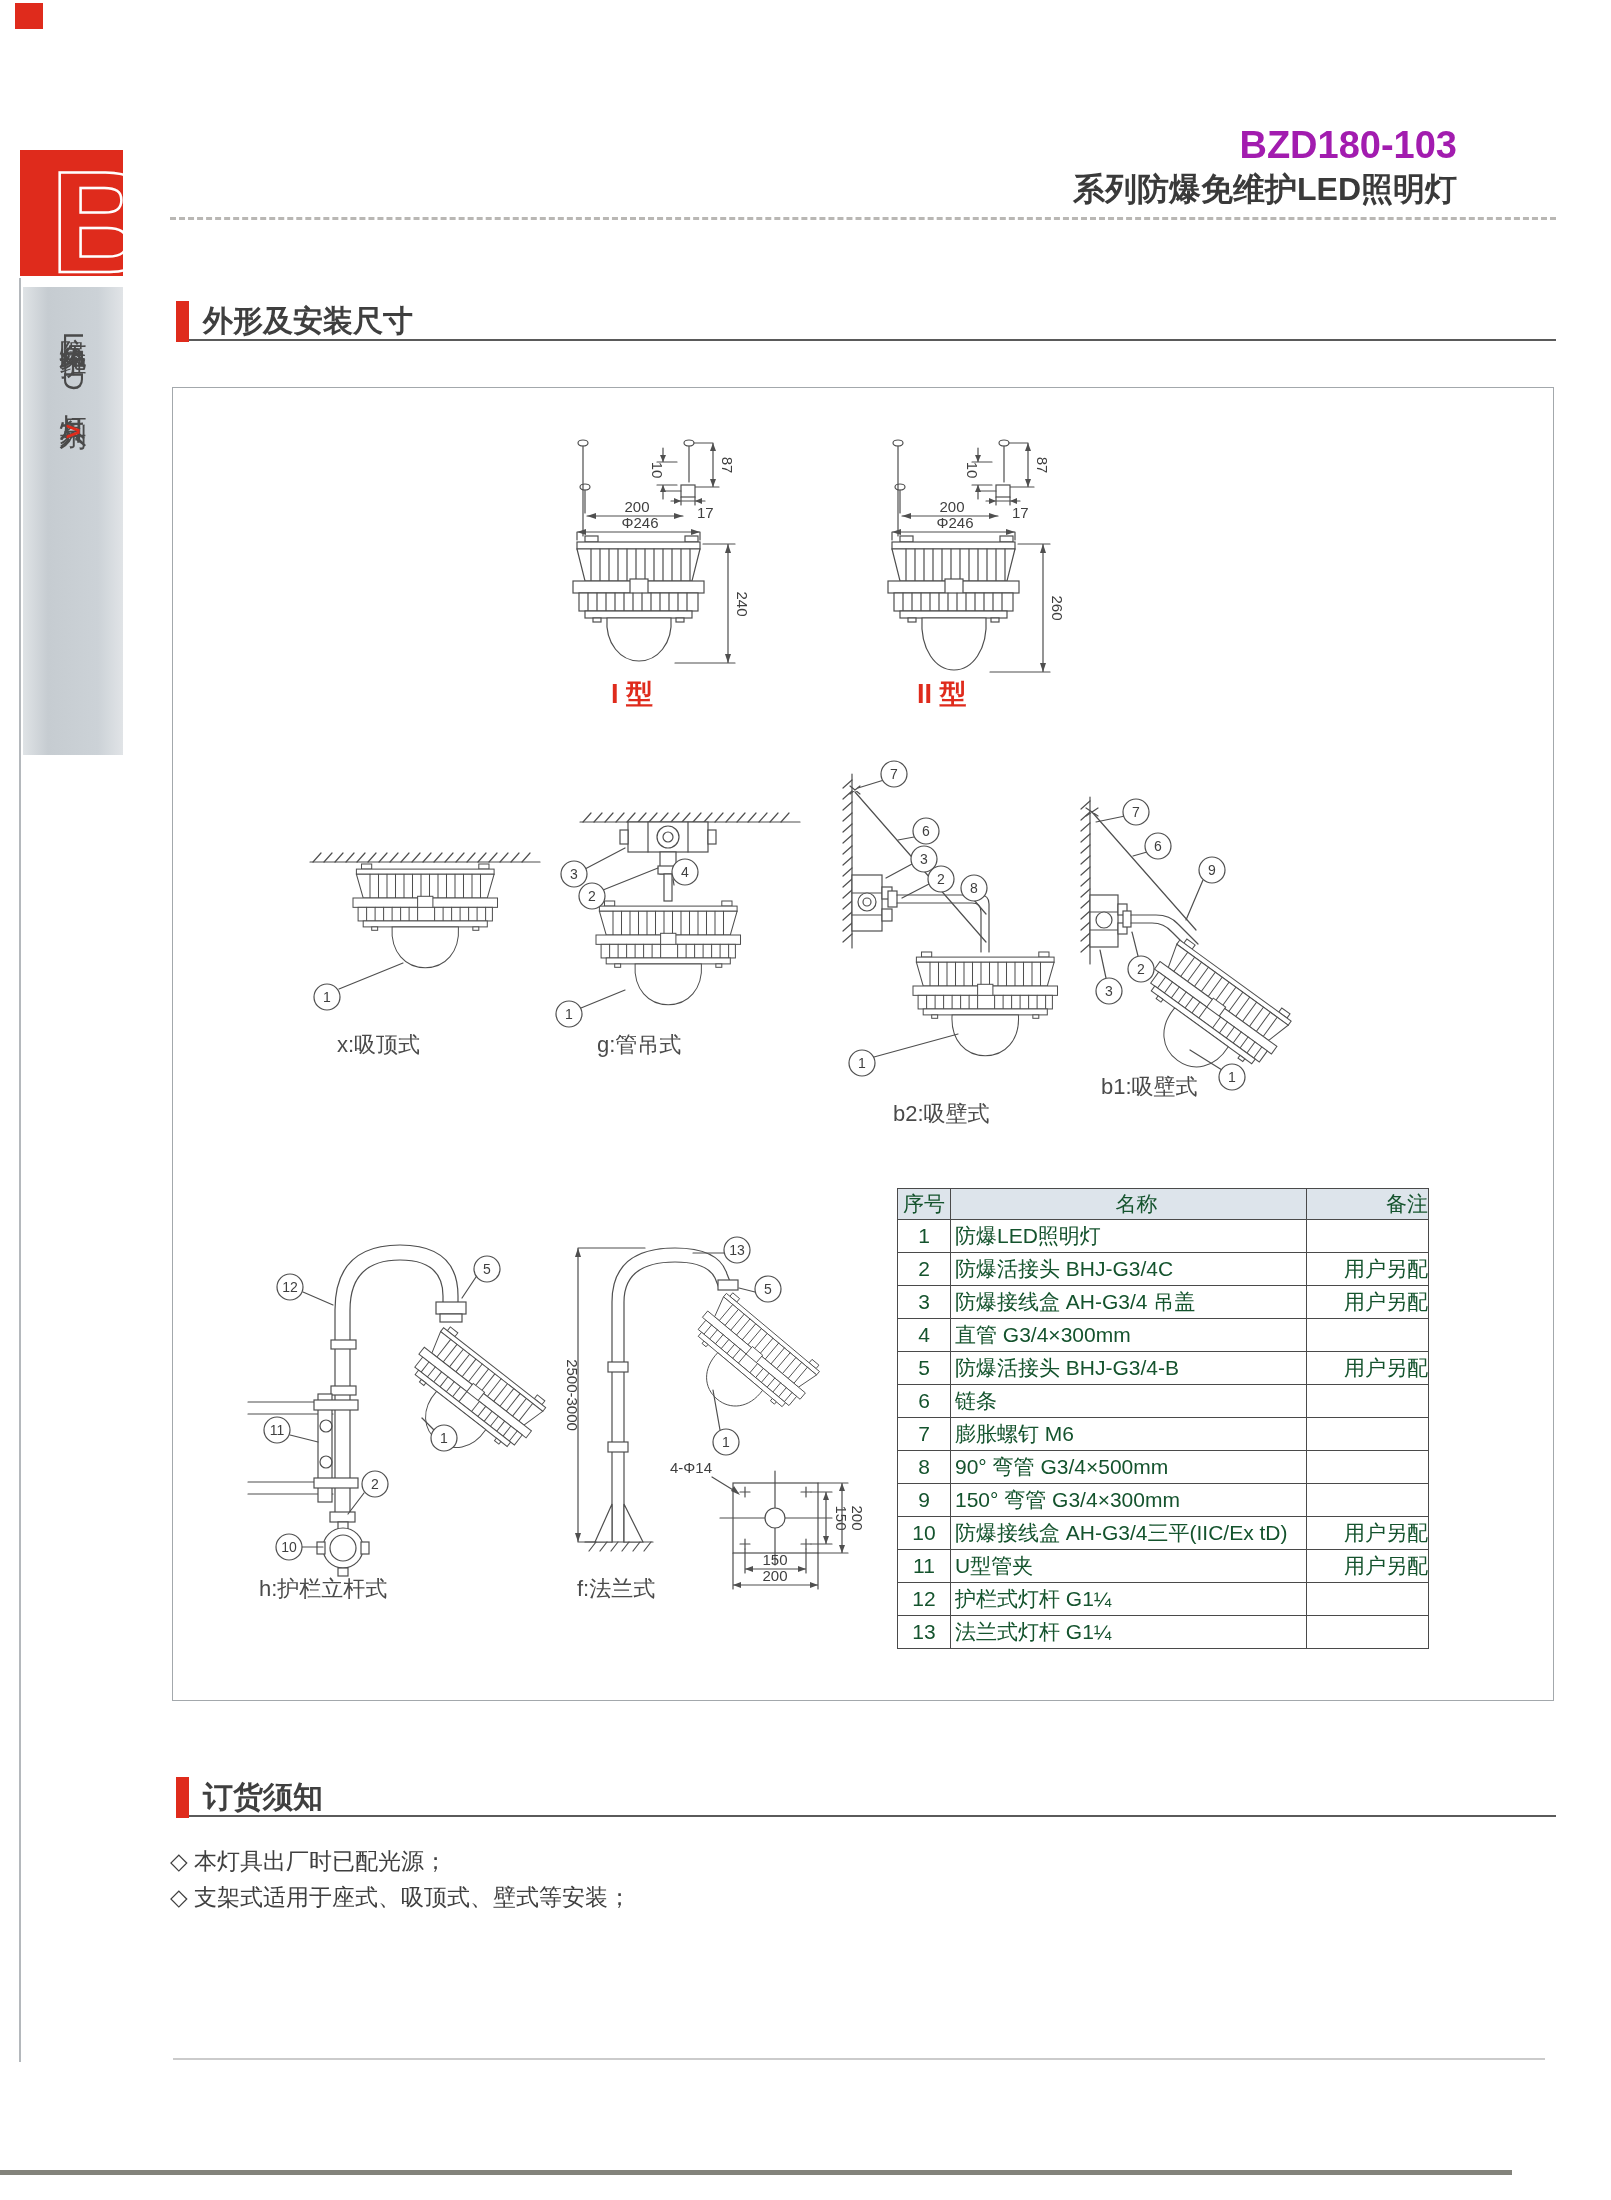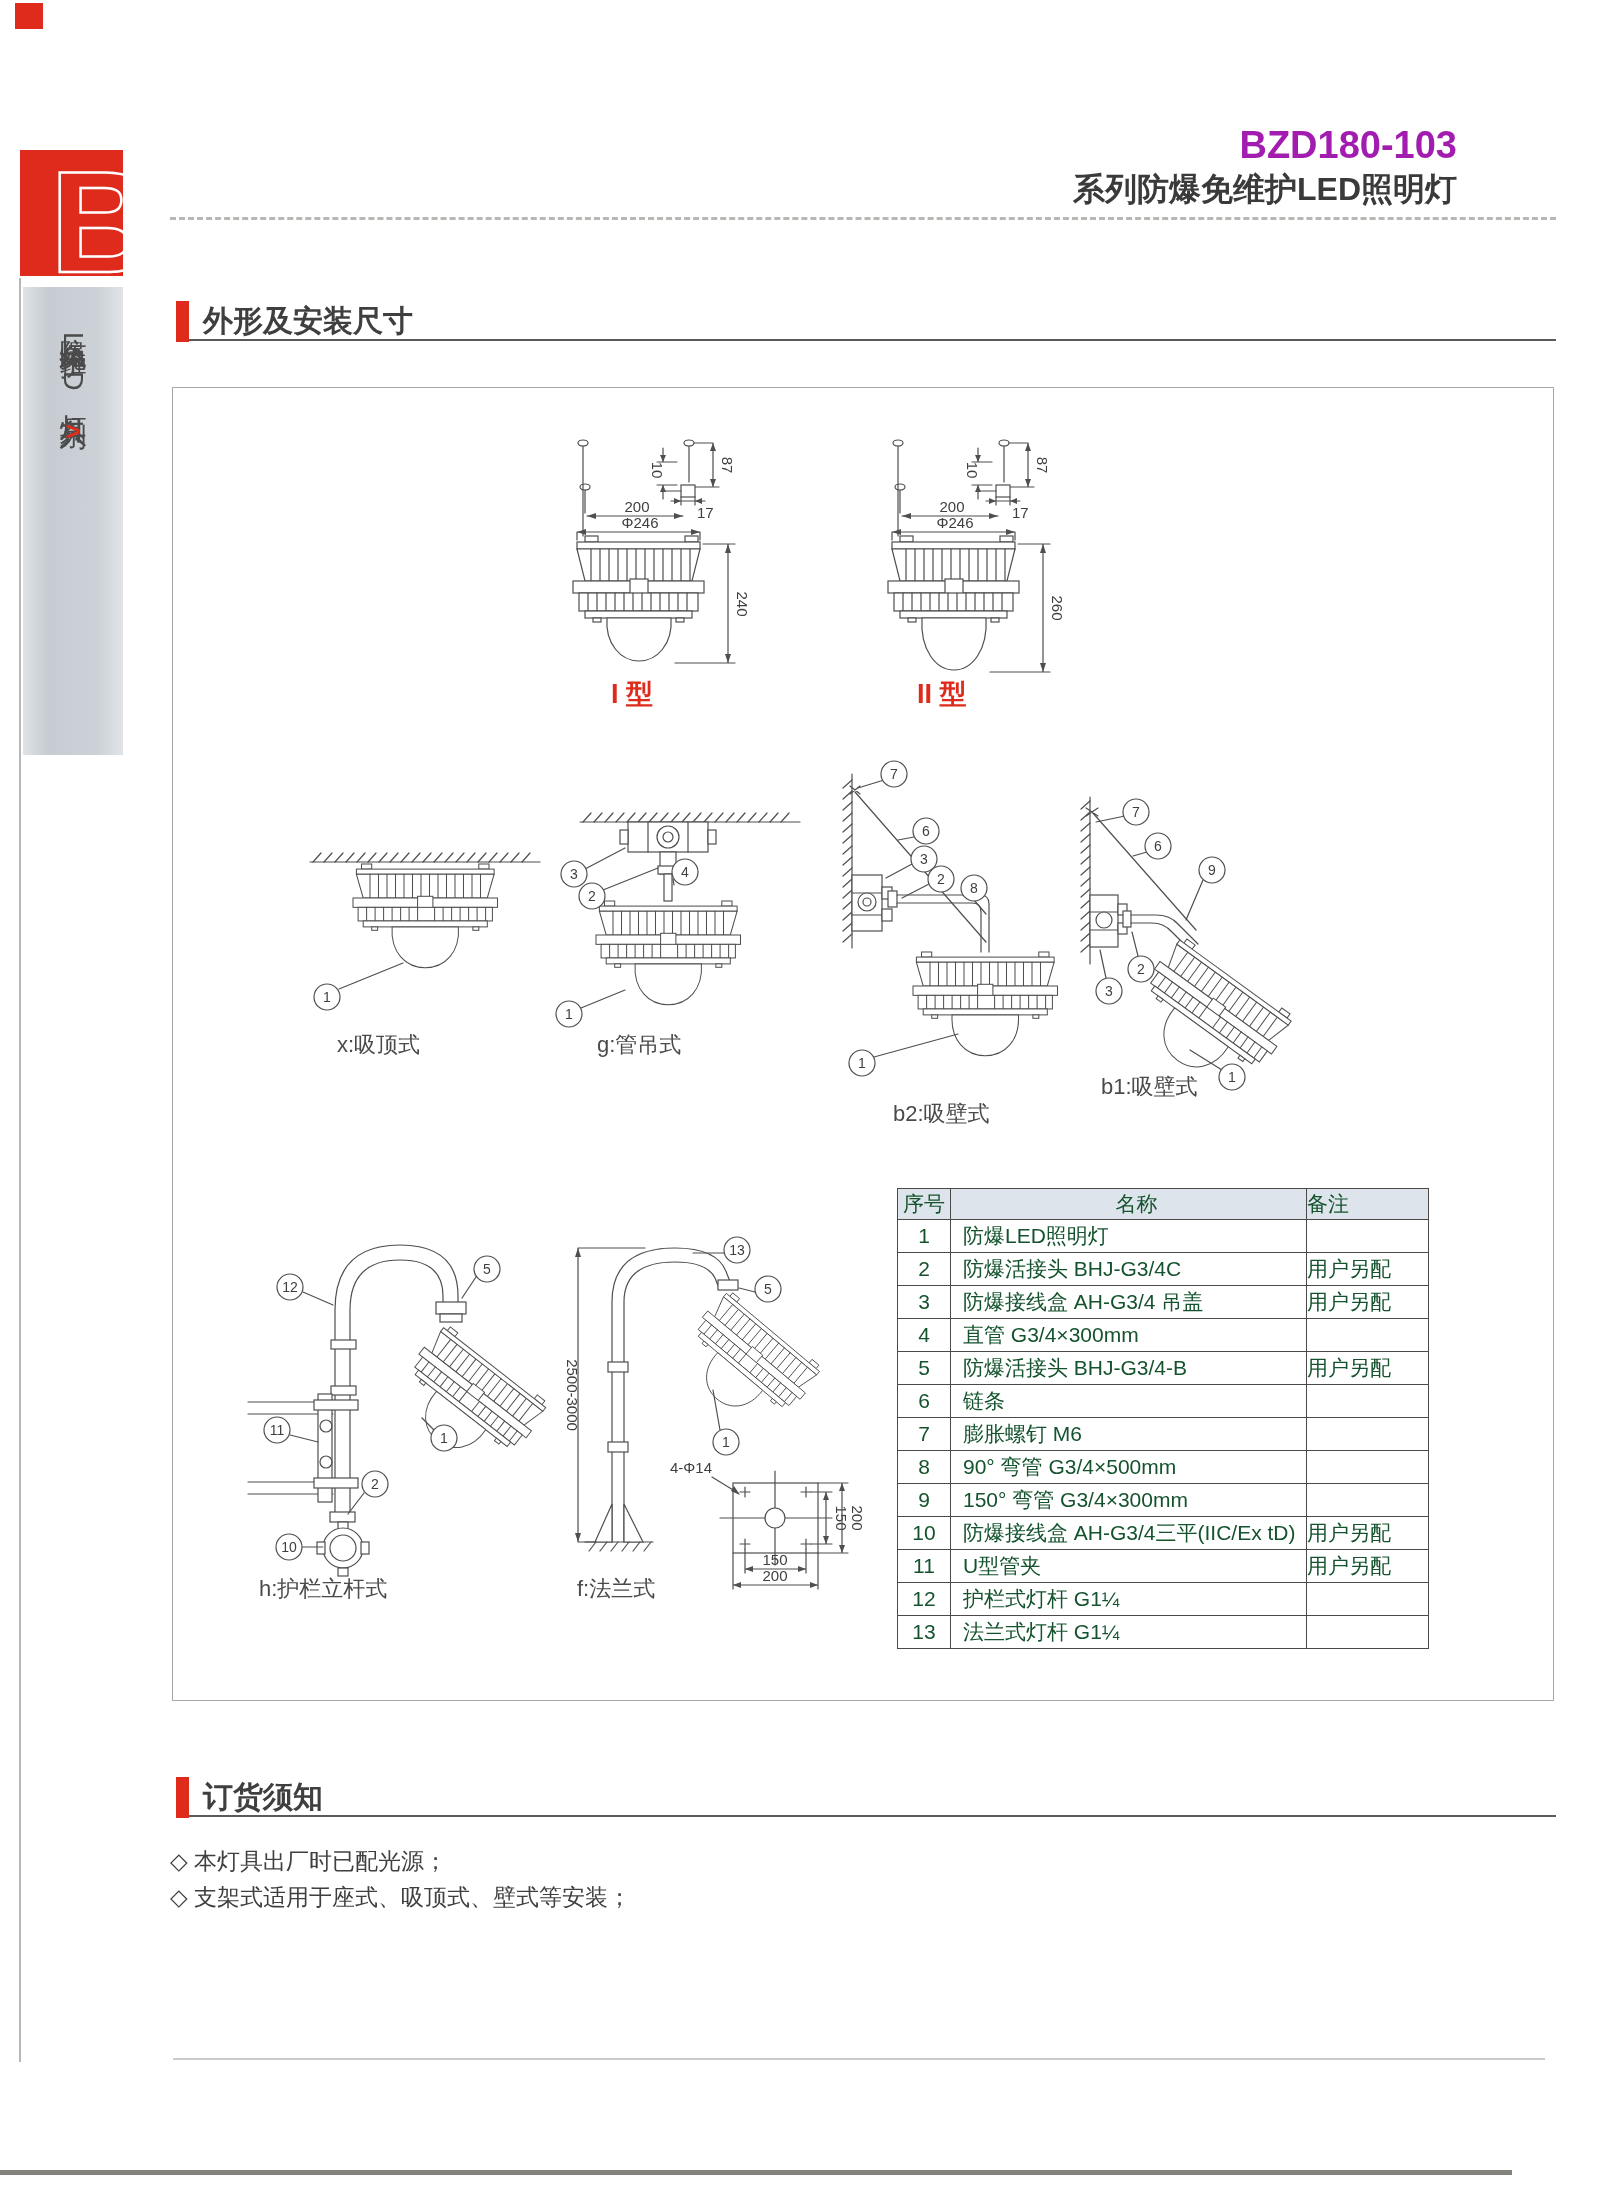--- a/index.html
+++ b/index.html
@@ -45,22 +45,22 @@
   .dimc{text-anchor:middle}
   .co{font-size:14px;fill:#3f3f3f;text-anchor:middle;dominant-baseline:central}
 
   
   .parts{left:897px;top:1188px;width:531px;border-collapse:collapse;table-layout:fixed;
          font-size:21px;color:#14532d}
   .parts,.parts th,.parts td{border:1.5px solid #4a4a4a}
   .parts th{background:var(--table-header-bg);font-weight:normal;height:31px}
   .parts td{height:33px}
   .c-no{width:53px;text-align:center}
-  .c-name{width:356px;text-align:left;padding-left:12px}
-  .c-note{width:122px;text-align:left}
+  .c-name{width:356px;text-align:left;padding-left:4px}
+  .c-note{width:122px;text-align:right}
 
   
   .notes{left:170px;top:1846px;width:900px}
   .note{font-size:23px;color:#3f3f3f;height:36px;line-height:30px;white-space:nowrap}
 
   .thin-rule{left:173px;top:2058px;width:1372px;height:2px;background:#cbcbcb}
   .thick-rule{left:0;top:2170px;width:1512px;height:5px;background:#83837b}
 </style>
 </head>
 <body>

